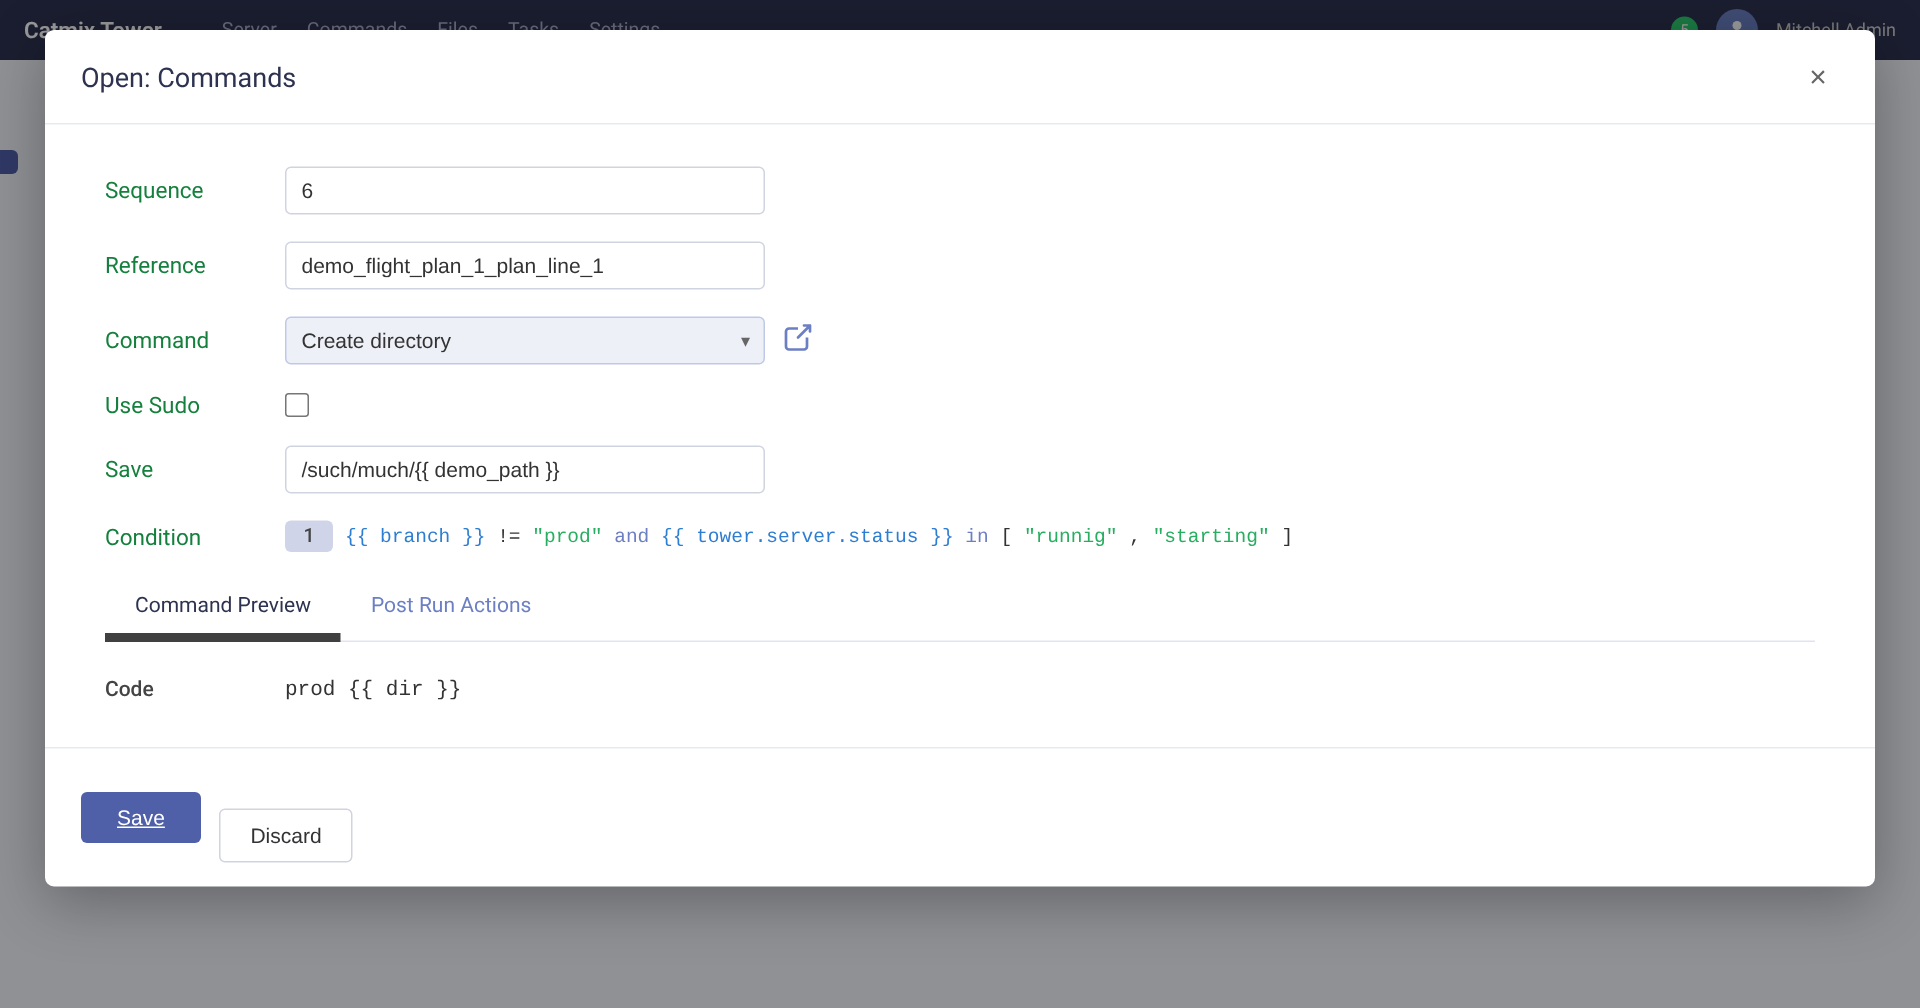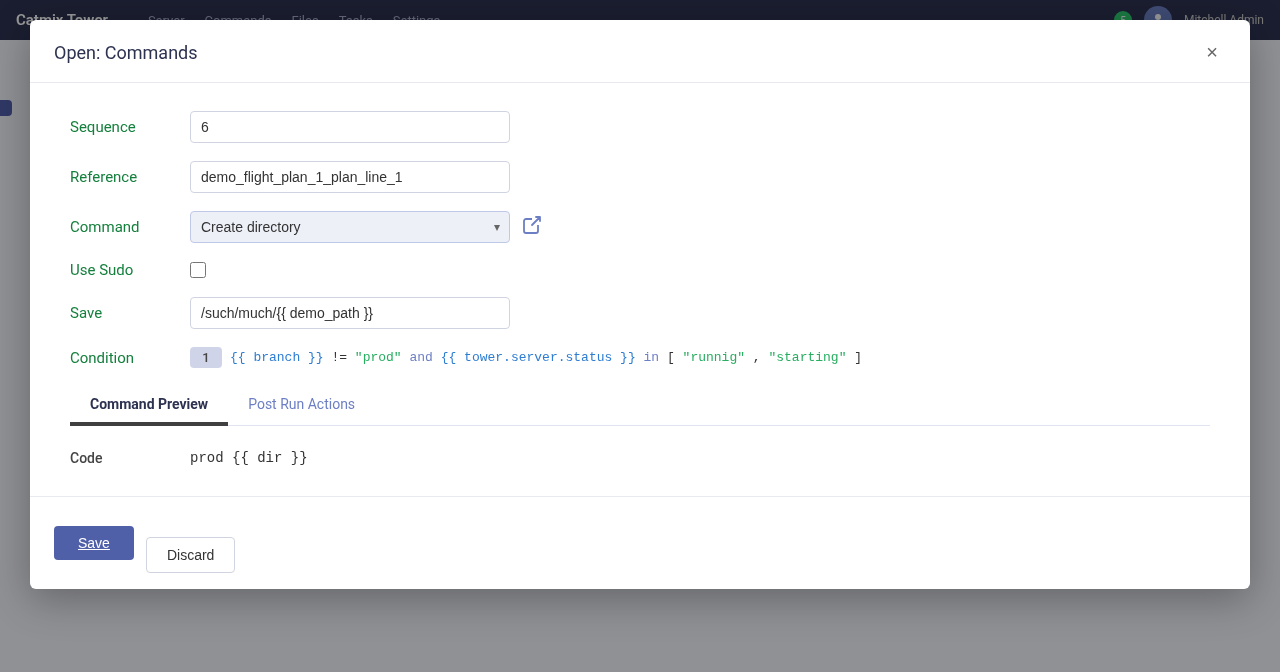--- a/index.html
+++ b/index.html
@@ -252,22 +252,22 @@
     .tab {
       padding: 10px 20px;
       font-size: 14px;
       cursor: pointer;
       color: #666;
       border-bottom: 2px solid transparent;
       margin-bottom: -1px;
     }
     .tab.active {
       color: #2d3250;
-      border-bottom: 4px solid #404040;
-      font-weight: 700;
+      border-bottom: 6px solid #404040;
+      font-weight: 400;
     }
     .tab.secondary {
       color: #6c7fc4;
     }
 
     
     .tab-content {
       padding: 24px 0 10px;
     }
 

